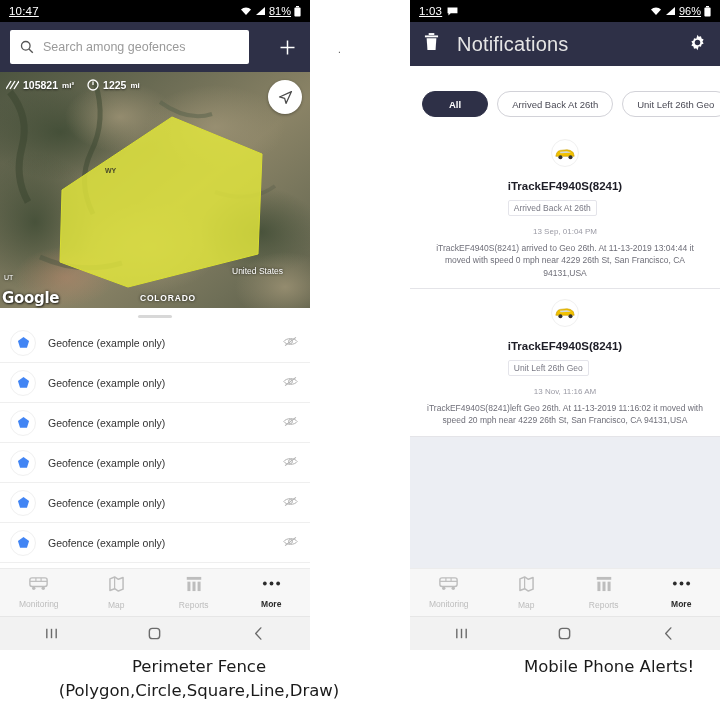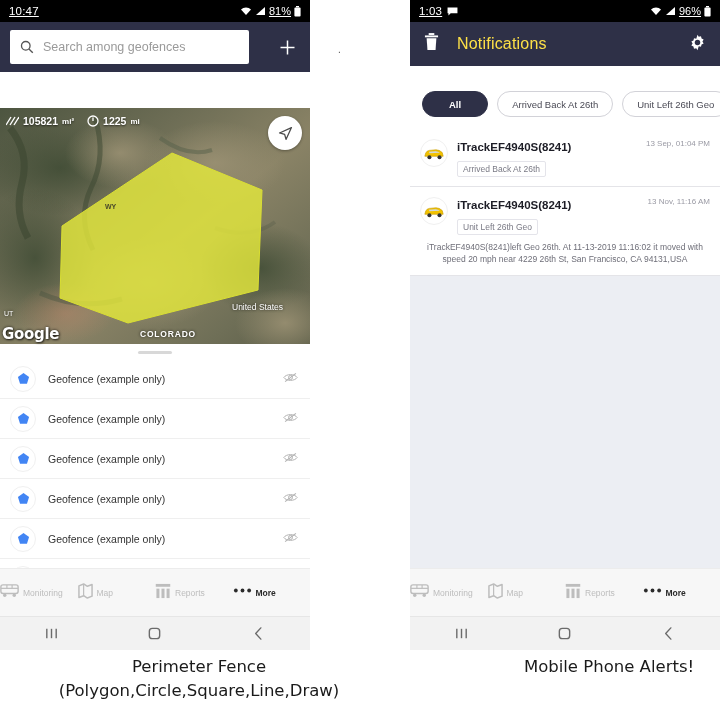--- a/index.html
+++ b/index.html
@@ -43,21 +43,21 @@
   }
   .search-ph { color: #9a9a9a; font-size: 12.5px; }
   .plus-btn {
     width: 26px; height: 26px; display: flex;
     align-items: center; justify-content: center;
     color: #fff; font-size: 22px; font-weight: 300; line-height: 1;
     cursor: pointer;
   }
 
   
-  .map-wrap { position: relative; height: 251px; flex: 0 0 auto; overflow: hidden; margin-top: 36px; }
+  .map-wrap { position: relative; height: 251px; flex: 0 0 auto; overflow: hidden; }
   .map-canvas { position: absolute; inset: 0; }
   .map-stats {
     position: absolute; top: 4px; left: 6px; right: 6px; height: 18px;
     display: flex; align-items: center; gap: 13px;
     color: #fff; font-size: 10.5px; font-weight: bold;
     text-shadow: 0 1px 2px rgba(0,0,0,.6);
   }
   .stat { display: flex; align-items: center; gap: 4px; }
   .stat .unit { font-size: 8px; font-weight: bold; }
   .locate-btn {
@@ -102,57 +102,57 @@
   }
   .geo-name { flex: 1; font-size: 10.5px; color: #333; }
   .eye-off { opacity: .45; cursor: pointer; }
 
   
   .bottom-nav {
     height: 48px; background: #f7f7f7; flex: 0 0 auto;
     display: flex; align-items: center; border-top: 1px solid #ececec;
   }
   .nav-item {
-    flex: 1; display: flex; flex-direction: row; align-items: center;
+    flex: 1; display: flex; flex-direction: column; align-items: center;
     gap: 4px; cursor: pointer; color: #bdbdbd;
   }
   .nav-item.active { color: #2b2b2b; }
   .nav-label { font-size: 8.5px; }
   .nav-item.active .nav-label { font-weight: bold; }
 
   
   .sysnav {
     height: 34px; background: #f2f2f2; flex: 0 0 auto;
     display: flex; align-items: center; border-top: 1px solid #e6e6e6;
   }
   .sysnav div { flex: 1; display: flex; align-items: center; justify-content: center; cursor: pointer; }
 
   
   .notif-header {
     background: #2e3047; flex: 0 0 auto; height: 44px;
     display: flex; align-items: center; padding: 0 14px; gap: 18px;
   }
-  .notif-title { color: #fde047; font-size: 16px; flex: 1; letter-spacing: .2px; }
+  .notif-title { color: #e5e5e5; font-size: 20px; flex: 1; letter-spacing: .2px; }
 
   .chip-bar {
     background: #fff; flex: 0 0 auto; padding: 10px 12px 12px 12px;
     display: flex; align-items: center; gap: 9px;
   }
   .chip {
     height: 26px; border-radius: 14px; border: 1px solid #d2d2d8;
     display: flex; align-items: center; justify-content: center;
     padding: 0 14px; font-size: 9.5px; color: #4a4a55;
     background: #fff; white-space: nowrap; cursor: pointer; margin-top: 15px;
   }
   .chip.sel { background: #2e3047; color: #fff; border-color: #2e3047;
               font-weight: bold; padding: 0 26px; }
 
   .notif-list { flex: 1 1 auto; background: #eceef3; overflow: hidden; }
   .notif-card { background: #fff; padding: 8px 10px 9px 10px; border-bottom: 1px solid #e4e4e8; }
-  .nc-top { display: flex; align-items: flex-start; gap: 9px; }
+  .nc-top { display: flex; align-items: center; gap: 9px; flex-direction: column; }
   .nc-avatar {
     width: 28px; height: 28px; border-radius: 50%;
     border: 1px solid #f0f0f0; background: #fff;
     display: flex; align-items: center; justify-content: center; flex: 0 0 auto;
     margin-top: 2px;
   }
   .nc-mid { flex: 1; min-width: 0; }
   .nc-unit { font-size: 11.5px; font-weight: bold; color: #1d1d26; }
   .nc-tagwrap { margin-top: 3px; }
   .nc-tag {
@@ -522,20 +522,21 @@
               </svg>
           </span>
           <span class="nc-mid">
             <span class="nc-unit">iTrackEF4940S(8241)</span>
             <span class="nc-tagwrap" style="display:block">
               <span class="nc-tag">Arrived Back At 26th</span>
             </span>
           </span>
           <span class="nc-time">13 Sep, 01:04 PM</span>
         </div>
+        <div class="nc-body">iTrackEF4940S(8241) arrived to Geo 26th.    At 11-13-2019 13:04:44 it moved with speed 0 mph near 4229 26th St, San Francisco, CA 94131,USA</div>
       </div>
 
       <div class="notif-card">
         <div class="nc-top">
           <span class="nc-avatar">
             <svg width="22" height="13" viewBox="0 0 24 14">
                 <path d="M2 10 L3 6.5 Q4 4 7 3.6 L14 3 Q18 2.8 21 6 L22 10 Z" fill="#f2c200" stroke="#c79b00" stroke-width=".7"></path>
                 <path d="M6.5 5.2 L13.5 4.6 Q16.5 4.5 18.5 6.3 L7 6.8 Z" fill="#cfd7dd"></path>
                 <circle cx="7" cy="11" r="2.2" fill="#333"></circle>
                 <circle cx="18" cy="11" r="2.2" fill="#333"></circle>

